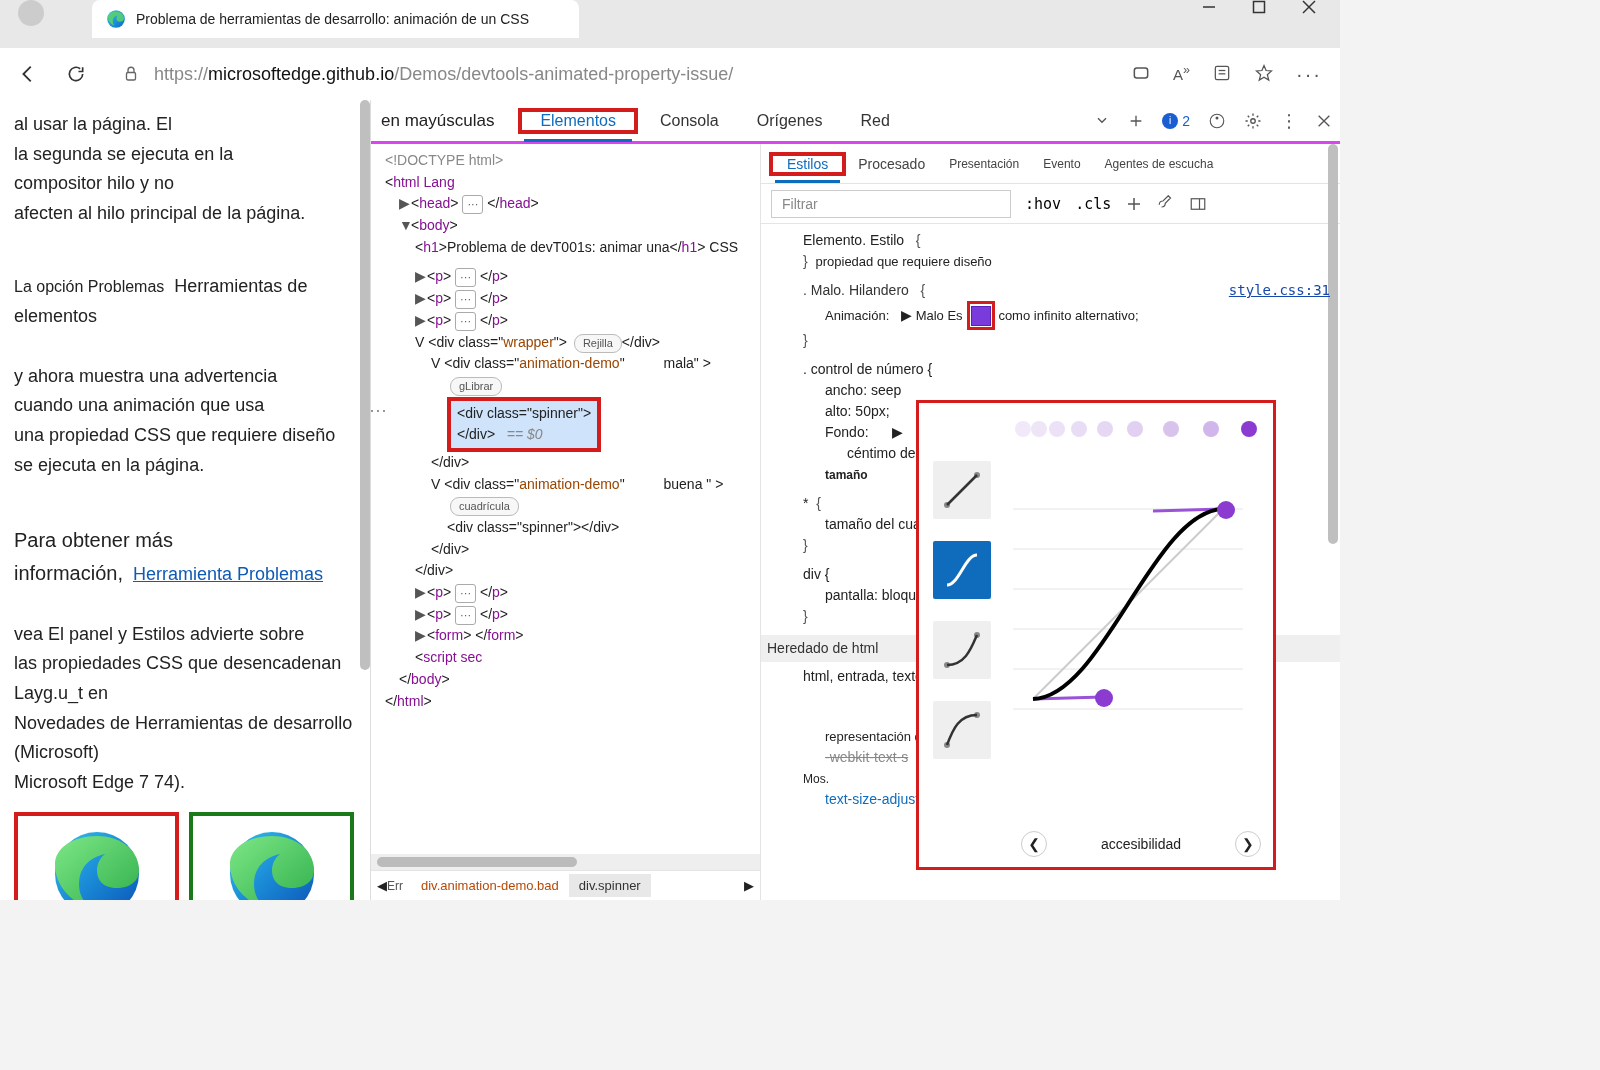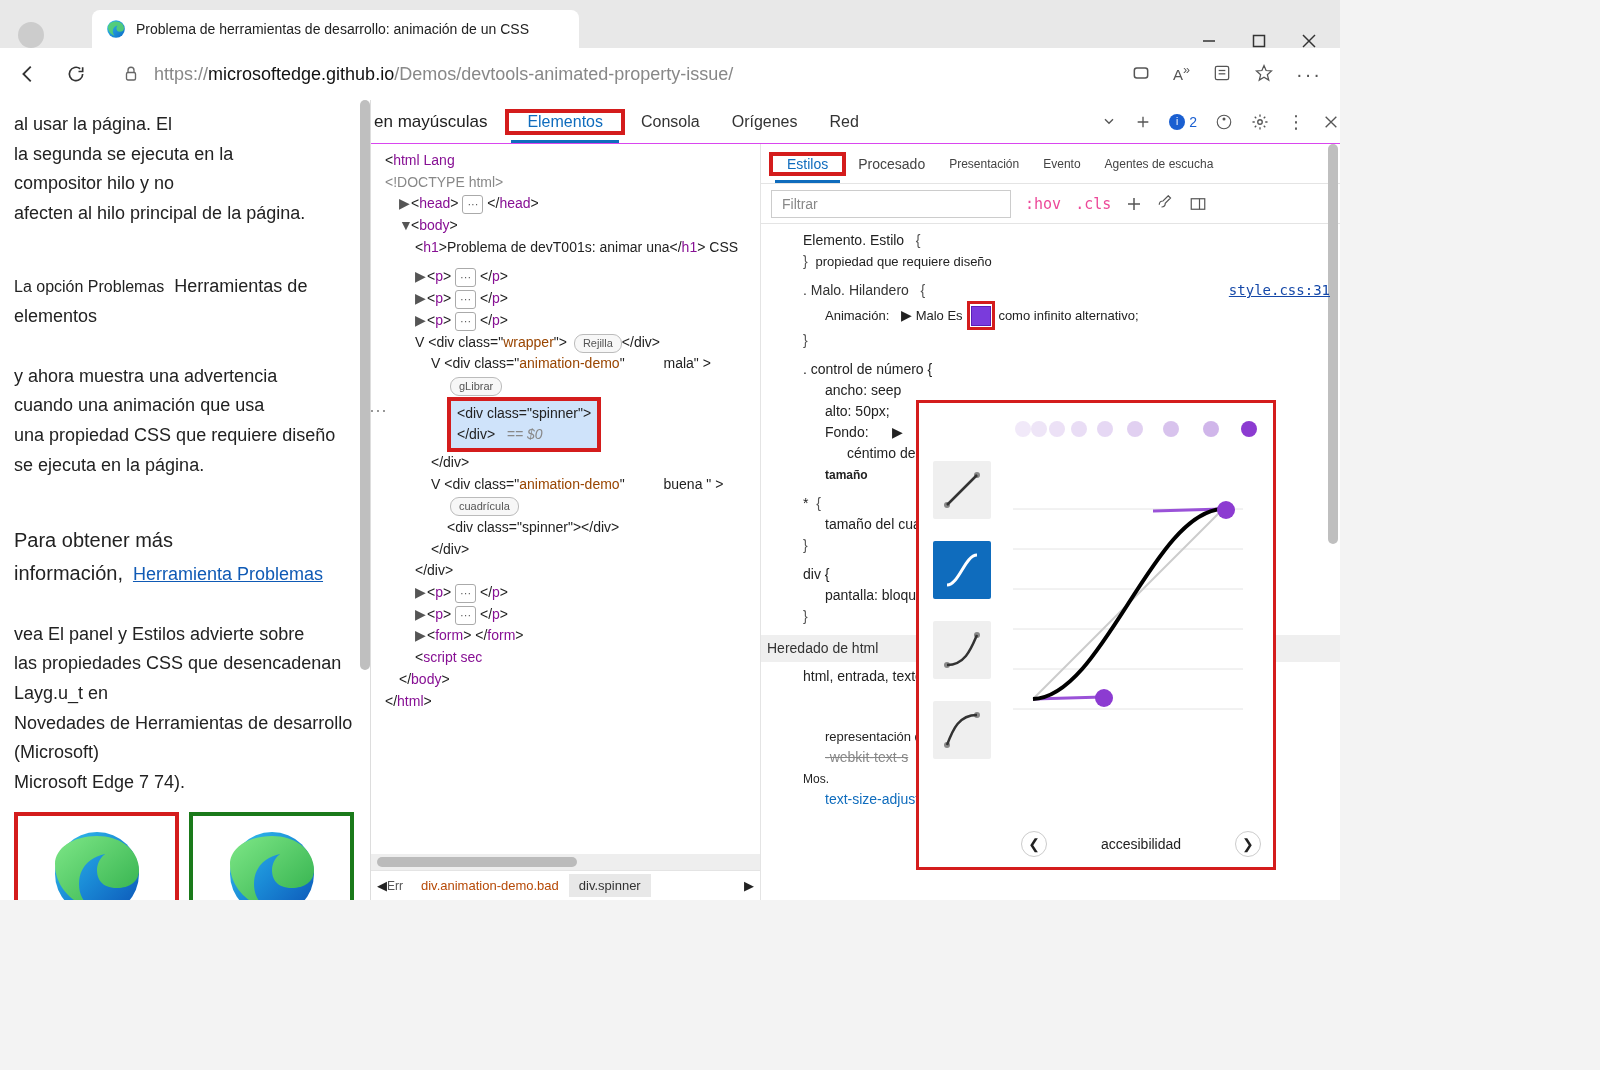--- a/index.html
+++ b/index.html
@@ -1,19 +1,19 @@
 <!DOCTYPE html>
 <html><head>
 <meta charset="utf-8">
 <style>
 * { margin: 0; padding: 0; box-sizing: border-box; font-family: "Segoe UI", -apple-system, sans-serif; }
 body { background: #f3f3f3; width: 1340px; height: 900px; overflow: hidden; font-size: 14px; color: #222; }
 
 
-.titlebar { height: 48px; background: #e8e8e8; display: flex; align-items: flex-end; padding: 0 6px; }
+.titlebar { height: 48px; background: #e8e8e8; display: flex; align-items: flex-start; padding: 0 6px; }
 .window-controls { margin-left: auto; display: flex; gap: 36px; padding-right: 18px; }
 .window-controls svg { width: 14px; height: 14px; }
 .tab { display: flex; align-items: center; gap: 10px; background: #fff; padding: 9px 50px 9px 14px; border-radius: 8px 8px 0 0; margin-left: 48px; font-size: 14px; white-space: nowrap; }
 .tab-text-cursor { position: relative; }
 .avatar { width: 26px; height: 26px; background: #ccc; border-radius: 50%; margin-left: 12px; }
 .edge-logo { width: 20px; height: 20px; }
 
 .url-bar { height: 52px; background: #fff; display: flex; align-items: center; padding: 0 10px; gap: 12px; }
 .nav-btn { width: 36px; height: 36px; display:flex; align-items:center; justify-content:center; }
 .omnibox { flex: 1; display: flex; align-items: center; gap: 14px; background: #fff; border-radius: 24px; padding: 6px 16px; }
@@ -29,21 +29,21 @@
 .article p { margin-bottom: 14px; }
 .link { color: #0f5ab5; text-decoration: underline; }
 .logo-row { display: flex; gap: 10px; margin: 6px 0 14px; }
 .logo-box { width: 165px; height: 120px; display:flex; align-items:center; justify-content:center; }
 .logo-red { border: 4px solid #d41c1c; }
 .logo-green { border: 4px solid #1a7a1a; }
 .v-scroll-thumb { position: absolute; right: 0; top: 0; width: 10px; height: 570px; background: #bfbfbf; border-radius: 5px; }
 
 
 .devtools { flex: 1; display: flex; flex-direction: column; border-left: 1px solid #ddd; }
-.dt-header { height: 44px; display: flex; align-items: center; padding: 0 1px; border-bottom: 1px solid #d946ef; }
+.dt-header { height: 44px; display: flex; align-items: center; padding: 0 8px; gap: 6px; border-bottom: 3px solid #d946ef; }
 .inspect-label { font-size: 17px; margin-right: 18px; padding-left: 2px; }
 .dt-tab { padding: 10px 16px; font-size: 16px; color: #333; cursor: pointer; }
 .dt-tab.active { border-bottom: 3px solid #0f6cbd; color: #0f6cbd; }
 .red-box { border: 4px solid #d41c1c; }
 .dt-header-right { margin-left: auto; display:flex; align-items:center; gap: 18px; }
 .issue-badge { display:flex; align-items:center; gap:4px; font-size:14px; }
 .issue-dot { width:16px;height:16px;border-radius:50%;background:#1a5fd1;display:flex;align-items:center;justify-content:center;color:#fff;font-size:10px;}
 .issue-count { color:#1a5fd1; }
 
 
@@ -72,21 +72,21 @@
 .bc-err { font-size: 12px; color:#555; padding-right:8px;}
 
 
 .styles-pane { flex:1; display:flex; flex-direction:column; position:relative; overflow:hidden; }
 .sub-tabs { height: 40px; display:flex; align-items:center; gap:0; padding:0 8px; border-bottom:1px solid #e4e4e4; font-size:14px;}
 .sub-tab { padding: 8px 12px; color:#444; }
 .sub-tab.active { border-bottom: 3px solid #0f6cbd; color:#0f6cbd; }
 .sub-tab.small { font-size:12px; }
 .styles-toolbar { height:40px; display:flex; align-items:center; padding: 0 10px; gap:14px; border-bottom:1px solid #e4e4e4;}
 .filter-box { flex:0 0 240px; border:1px solid #ccc; padding:5px 10px; font-size:14px; color:#888;}
-.tkn { font-family: Consolas, monospace; font-size:15px; color:#ec4899; }
+.tkn { font-family: Consolas, monospace; font-size:15px; color:#000000; }
 .styles-body { flex:1; padding: 6px 10px; font-family: Consolas, monospace; font-size:14px; overflow:hidden; position:relative; line-height:1.5;}
 .rule-sel { color:#333; }
 .brace { color:#555; }
 .css-link { color:#1548a8; text-decoration: underline; font-family: Consolas,monospace; float:right;}
 .rule-block { margin-bottom: 8px; margin-left: 32px; }
 .indent-css { padding-left: 22px; }
 .indent-css2 { padding-left: 44px; }
 .anim-icon { display:inline-block; width:20px; height:20px; background:#7a3bdc; border:1px solid #5a1fb8; vertical-align:middle; }
 .mini-red { border:3px solid #d41c1c; padding:1px; display:inline-block;}
 .section-head { background:#efefef; padding:3px 6px; margin-left:-10px; margin-right:-10px; font-size:14px; color:#333;}
@@ -264,22 +264,22 @@
         <svg width="16" height="16" viewBox="0 0 24 24">
             <path d="M4 4l16 16M20 4L4 20" stroke="#555" stroke-width="2"></path>
           </svg>
       </div>
     </div>
 
     <div class="dt-body">
 
       <div class="dom-pane">
         <div class="dom-tree">
+          <div class="dom-line"><span class="txt" style="color:#888;">&lt;!DOCTYPE html&gt;</span></div>
           <div class="dom-line">&lt;<span class="tag">html Lang</span></div>
-          <div class="dom-line"><span class="txt" style="color:#888;">&lt;!DOCTYPE html&gt;</span></div>
           <div class="dom-line indent1"><span class="expand">▶</span>&lt;<span class="tag">head</span>&gt; <span class="ellip-badge">···</span> &lt;/<span class="tag">head</span>&gt;</div>
           <div class="dom-line indent1"><span class="expand">▼</span>&lt;<span class="tag">body</span>&gt;</div>
           <div class="dom-line indent2">&lt;<span class="tag">h1</span>&gt;<span class="txt">Problema de devT001s: animar una</span>&lt;/<span class="tag">h1</span>&gt; <span>CSS</span></div>
           <div style="height:8px;"></div>
           <div class="dom-line indent2"><span class="expand">▶</span>&lt;<span class="tag">p</span>&gt; <span class="ellip-badge">···</span> &lt;/<span class="tag">p</span>&gt;</div>
           <div class="dom-line indent2"><span class="expand">▶</span>&lt;<span class="tag">p</span>&gt; <span class="ellip-badge">···</span> &lt;/<span class="tag">p</span>&gt;</div>
           <div class="dom-line indent2"><span class="expand">▶</span>&lt;<span class="tag">p</span>&gt; <span class="ellip-badge">···</span> &lt;/<span class="tag">p</span>&gt;</div>
           <div class="dom-line indent2">V &lt;div class="<span class="attr-name">wrapper</span>"&gt; <span class="pill">Rejilla</span>&lt;/div&gt;</div>
           <div class="dom-line indent3">V &lt;div class="<span class="attr-name">animation-demo</span>"&nbsp;&nbsp;&nbsp;&nbsp;&nbsp;&nbsp;&nbsp;&nbsp;&nbsp;&nbsp;<span>mala" &gt;</span></div>
           <div class="dom-line indent4"><span class="pill">gLibrar</span></div>

